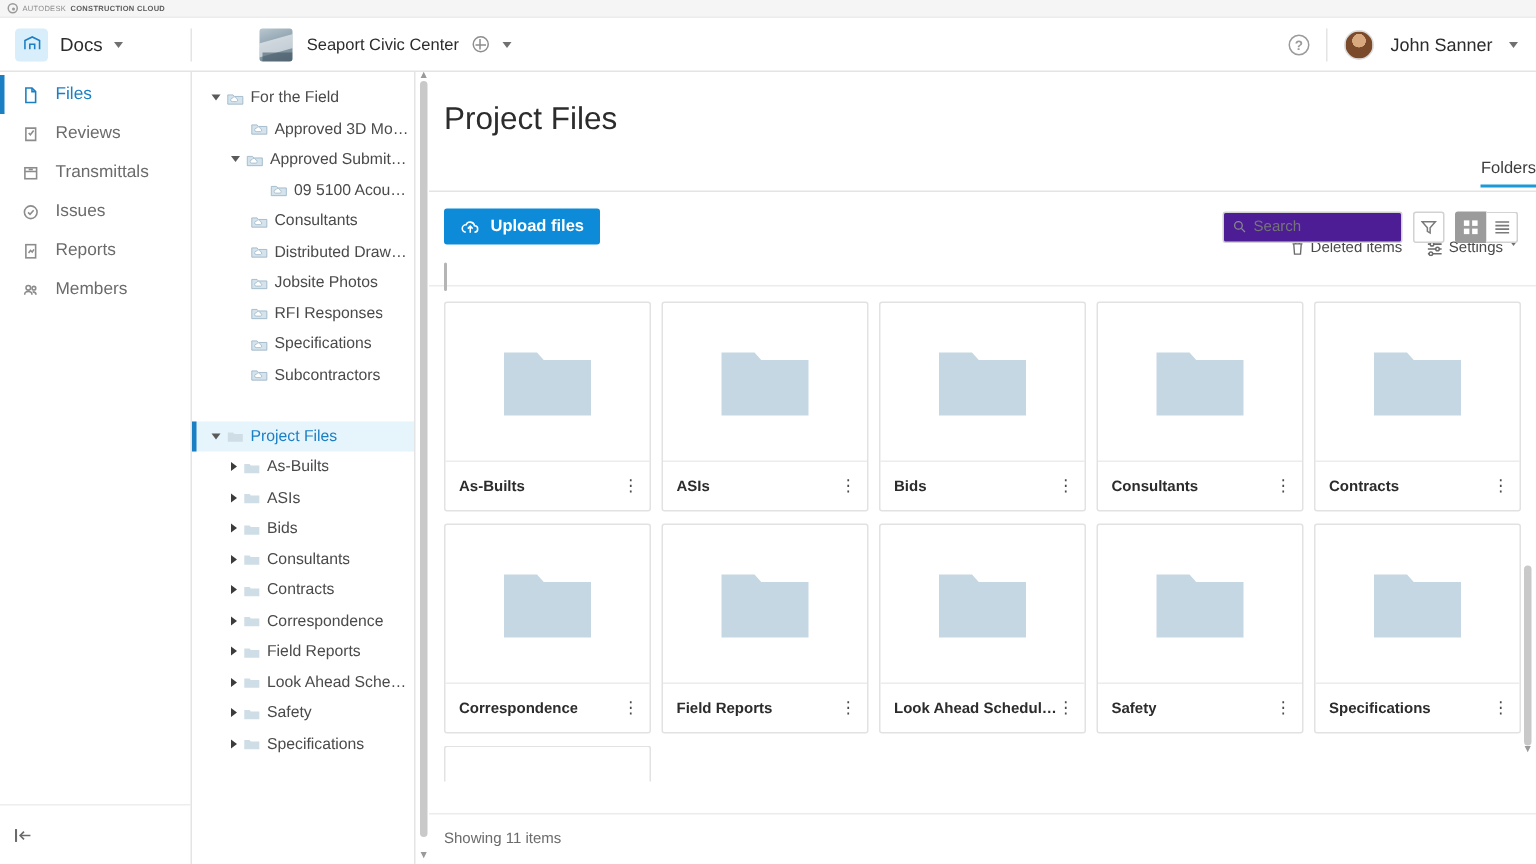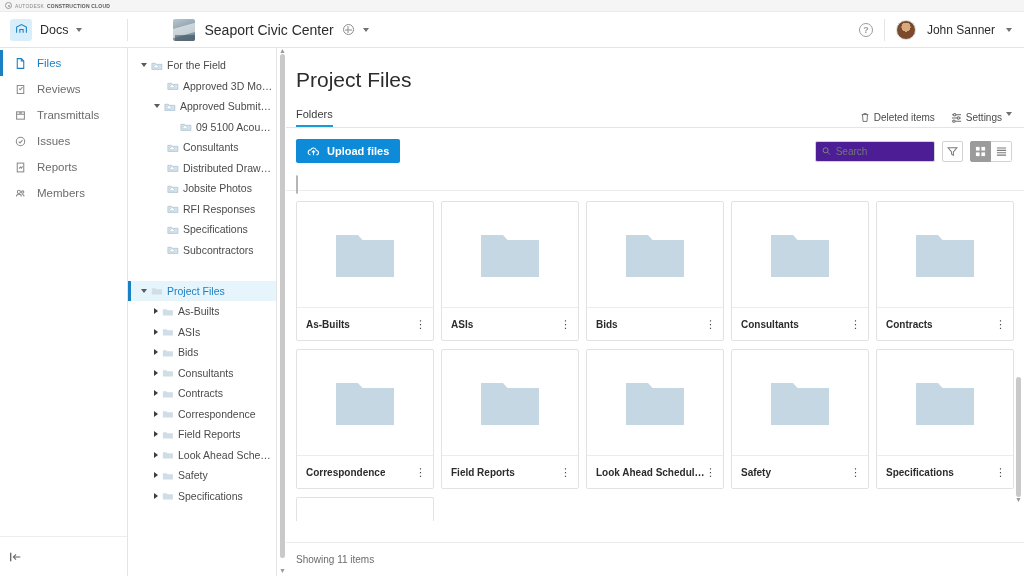--- a/index.html
+++ b/index.html
@@ -50,21 +50,21 @@
     position: relative;
   }
   .project-thumb::before{
     content:""; position:absolute; left:-2px; top:7px; width:26px; height:9px;
     background: rgba(255,255,255,.55); transform: rotate(-16deg);
   }
   .project-thumb::after{
     content:""; position:absolute; left:2px; bottom:0; width:20px; height:6px;
     background: rgba(60,80,95,.55);
   }
-  .project-name { font-size: 14px; color: #2c2c2c; }
+  .project-name { font-size: 11px; color: #2c2c2c; }
   .globe {
     width: 11px; height: 11px; border-radius: 50%; border: 1px solid #8d8d8d;
     position: relative;
   }
   .globe::after{ content:""; position:absolute; left:50%; top:1px; bottom:1px; width:1px; background:#8d8d8d; transform:translateX(-50%); }
   .globe::before{ content:""; position:absolute; top:50%; left:1px; right:1px; height:1px; background:#8d8d8d; transform:translateY(-50%); }
 
   .topbar-right { margin-left:auto; display:flex; align-items:center; gap:11px; padding-right:12px; }
   .help-icon {
     width:14px;height:14px;border-radius:50%;border:1.2px solid #9b9b9b;
@@ -131,25 +131,25 @@
   .tree-splitter .arw { position:absolute; left:2px; font-size:7px; color:#9a9a9a; }
   .tree-splitter .arw.top { top:-1px; }
   .tree-splitter .arw.bot { bottom:2px; }
 
   
   .main { flex:1; background:#fff; display:flex; flex-direction:column; position:relative; min-width:0; }
   .page-title { font-size: 21px; font-weight: normal; color:#2c2c2c; padding: 20px 0 0 10px; }
 
   .tabrow {
     margin-top: 14px; padding-left:10px; border-bottom:1px solid #e4e4e4;
-    display:flex; align-items:flex-end; height: 22px;
+    display:flex; align-items:flex-end; height: 22px; flex-direction: column;
   }
   .tab { font-size:11px; color:#3c3c3c; padding-bottom:5px; border-bottom:2px solid #1b9ad6; }
   .tabrow-right { margin-left:auto; display:flex; align-items:center; gap:16px; padding-right:12px; padding-bottom:4px; }
-  .mini-link { display:flex; gap:4px; font-size:10px; color:#4a4a4a; }
+  .mini-link { display:flex; gap:4px; font-size:10px; color:#4a4a4a;margin-top:35px; }
 
   .toolbar {
     display:flex; align-items:center; padding: 11px 12px 0 10px; gap:10px;
   }
   .upload-btn {
     background:#0d8bd9; color:#fff; font-size:11px; font-weight:bold;
     height:24px; padding: 0 11px; border-radius:2px;
     display:flex; align-items:center; gap:7px;
   }
   .toolbar-right { margin-left:auto; display:flex; align-items:center; gap:7px; }

